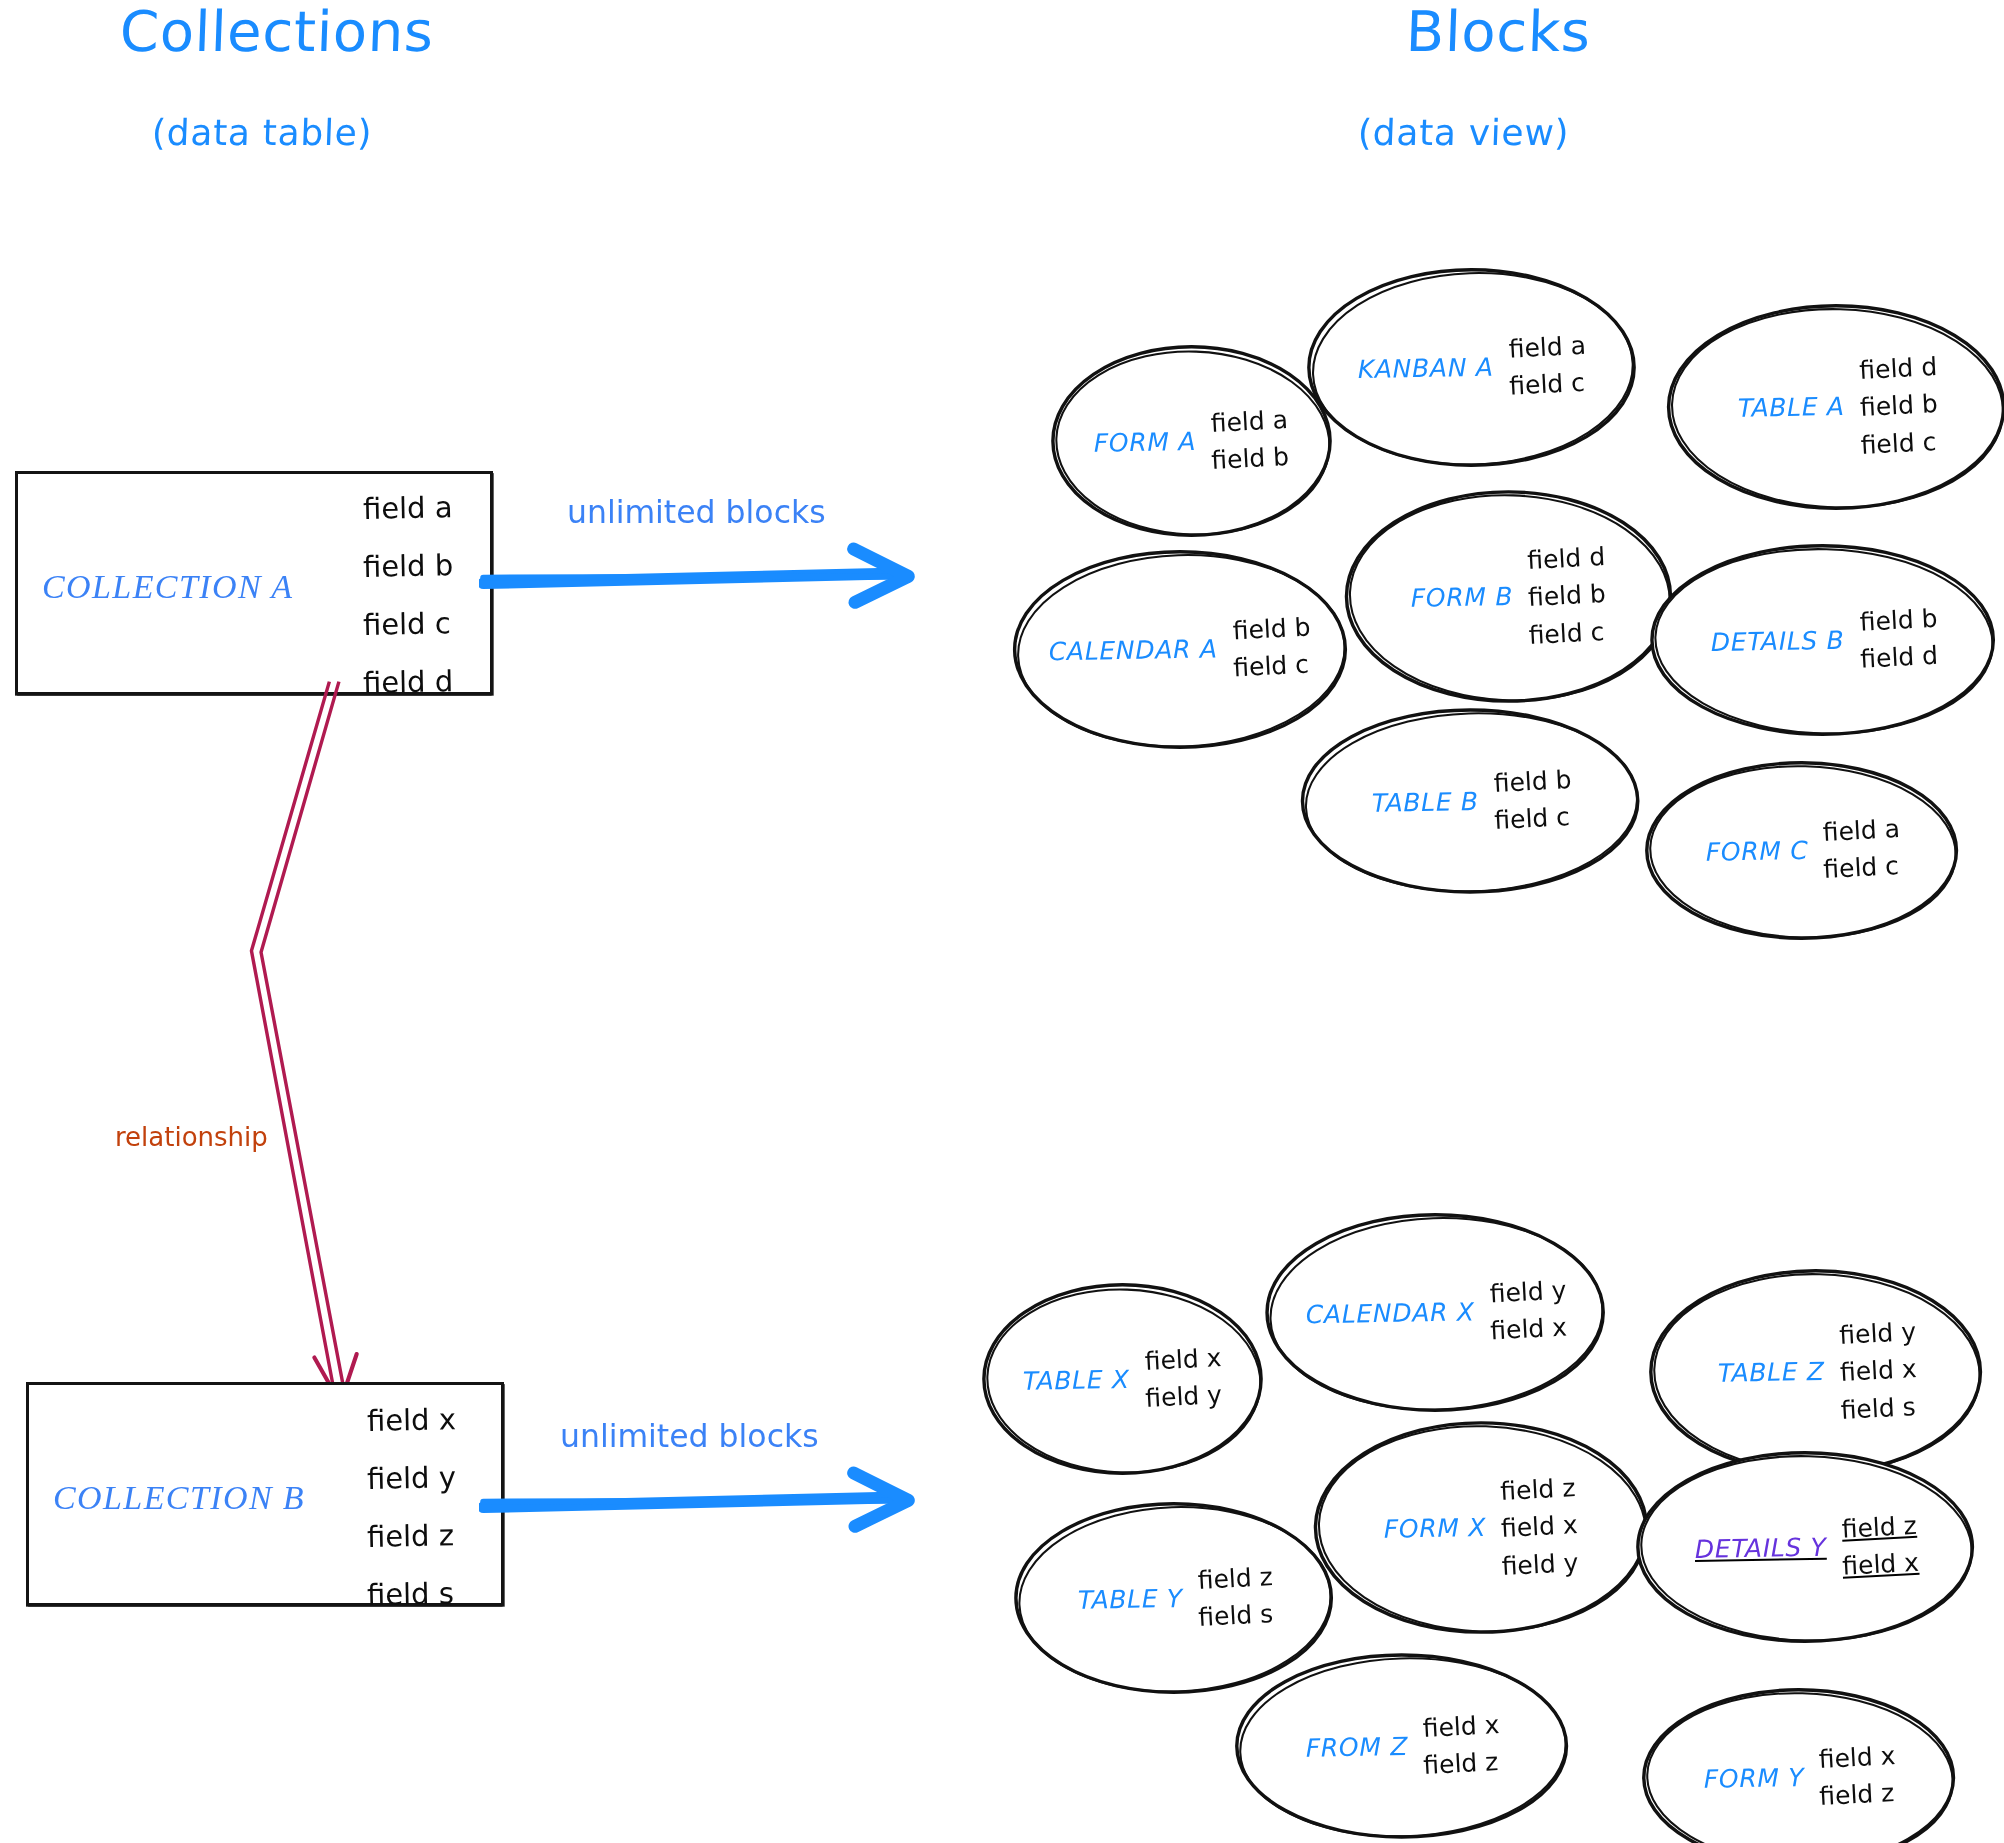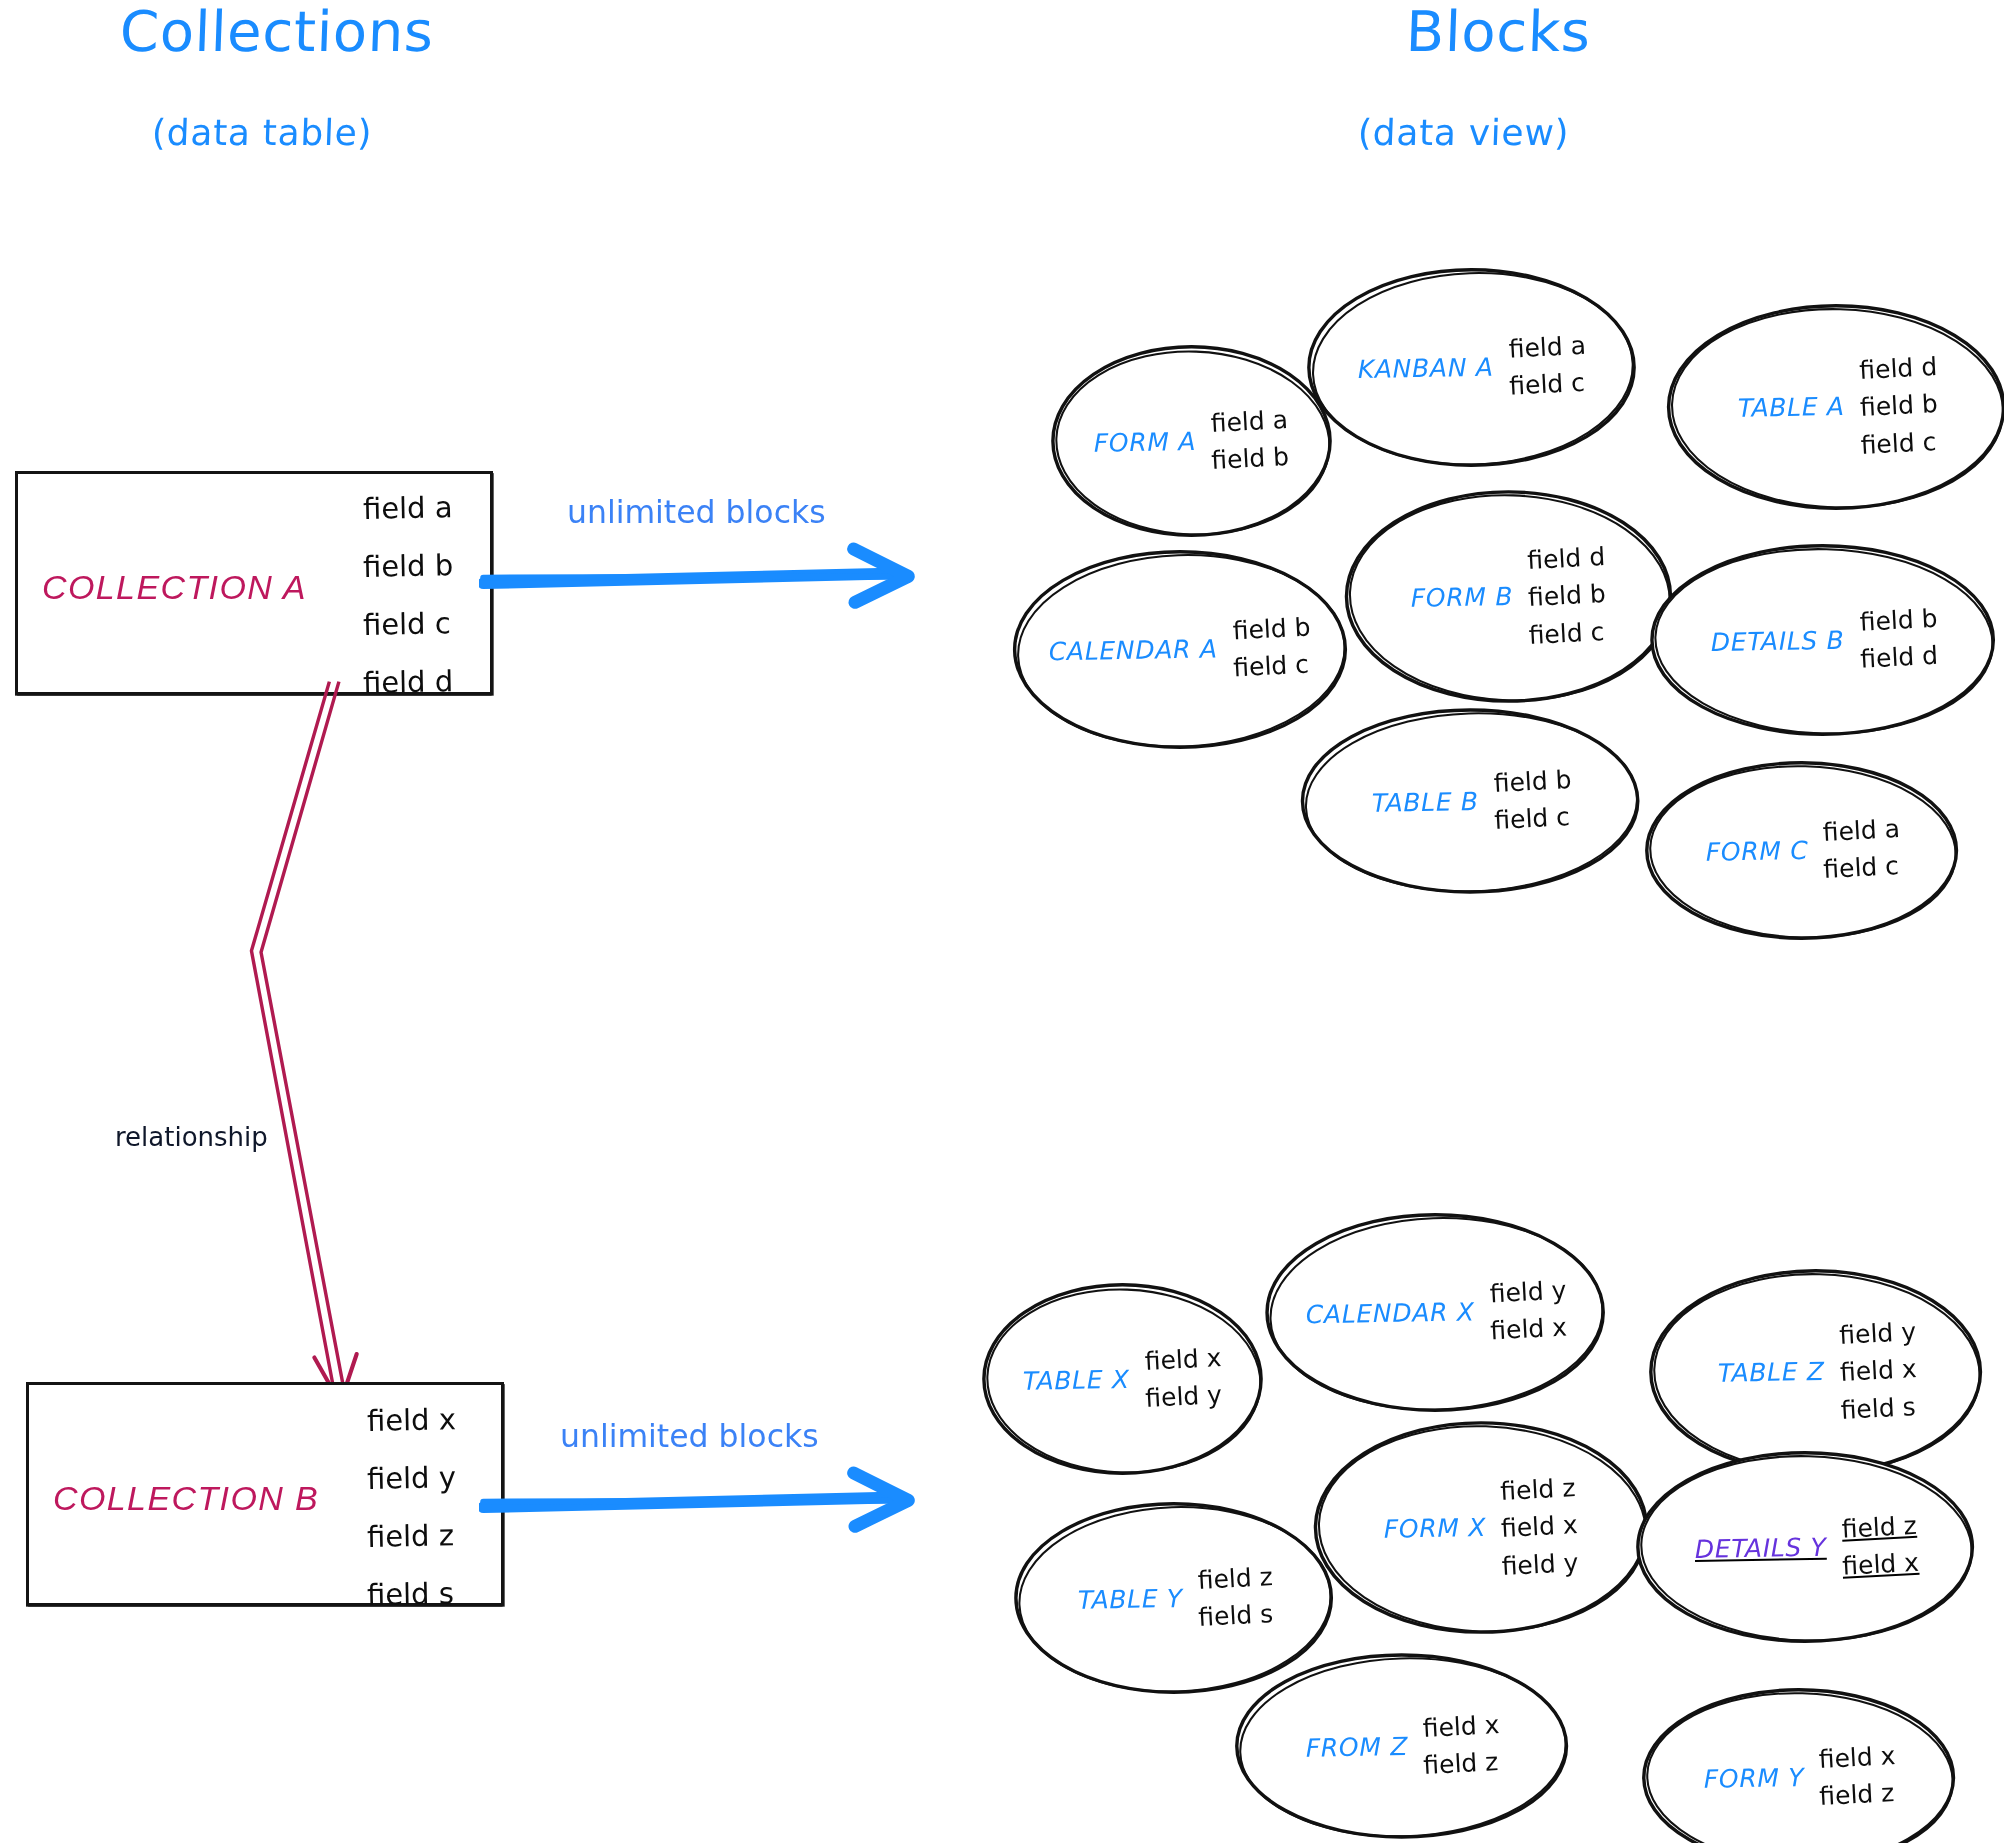--- a/index.html
+++ b/index.html
@@ -17,42 +17,42 @@
   }
   .title-main{font-size:56px;line-height:1;}
   .title-sub{font-size:36px;line-height:1;}
 
   
   .collection-box{
     position:absolute;border:3.4px solid #141414;background:#fff;
     box-shadow:1.4px 1.4px 0 -0.7px #222, -0.7px 1.4px 0 -0.7px #222;
   }
   .collection-name{
-    position:absolute;color:#be185d;font-size:34px;white-space:nowrap;
-    font-family:Liberation Sans, sans-serif;font-style:italic;letter-spacing:1.4px;
+    position:absolute;color:#3b82f6;font-size:34px;white-space:nowrap;
+    font-family:Liberation Serif, serif;font-style:italic;letter-spacing:1.4px;
   }
   .collection-fields{
     position:absolute;display:flex;flex-direction:column;
   }
   .collection-fields .fld{
     color:#0d0d0d;font-size:29px;line-height:1;margin-bottom:29px;
     white-space:nowrap;transform:rotate(-1.2deg);
     font-family:"DejaVu Sans", sans-serif;
   }
 
   
   .arrow{position:absolute;}
   .arrow-label{
     position:absolute;color:#3b82f6;font-size:31.5px;white-space:nowrap;
     font-family:"DejaVu Sans", sans-serif;
   }
 
   
   .rel-label{
-    position:absolute;color:#0f172a;font-size:26px;white-space:nowrap;
+    position:absolute;color:#c2410c;font-size:26px;white-space:nowrap;
     font-family:"DejaVu Sans", sans-serif;
   }
 
   
   .block{
     position:absolute;display:flex;align-items:center;justify-content:center;
   }
   .block svg{position:absolute;left:0;top:0;overflow:visible;}
   .block-inner{
     position:relative;z-index:2;display:flex;align-items:center;

